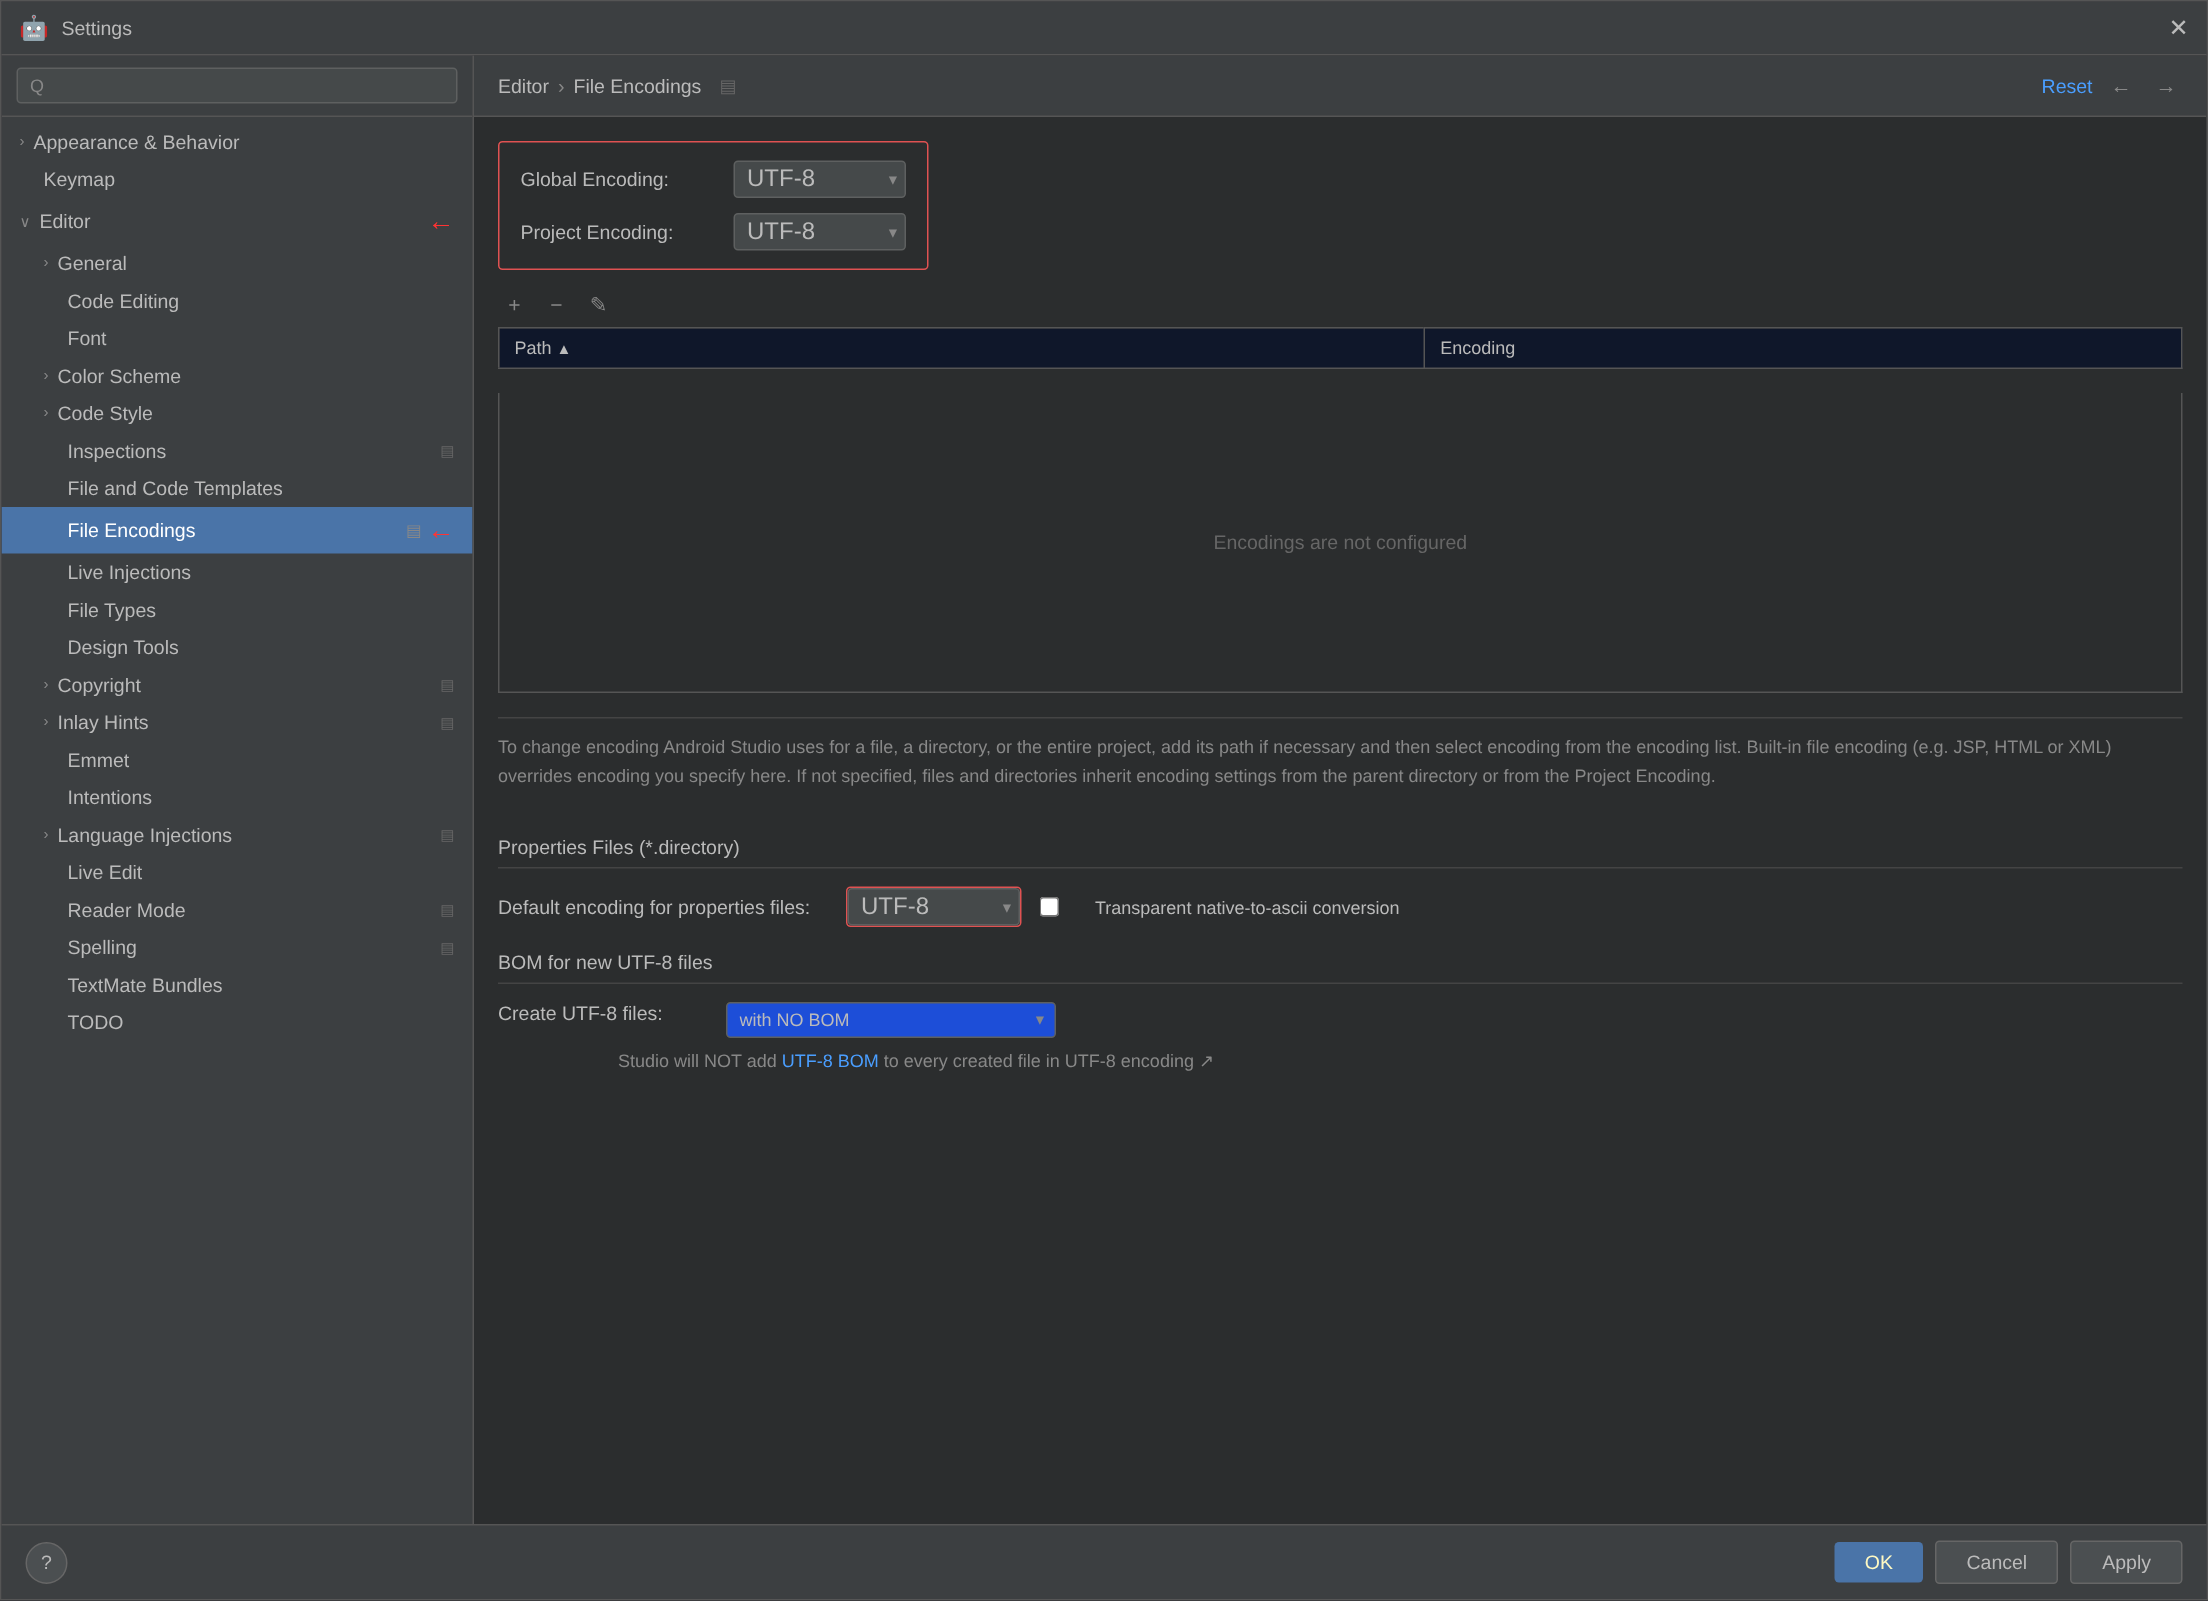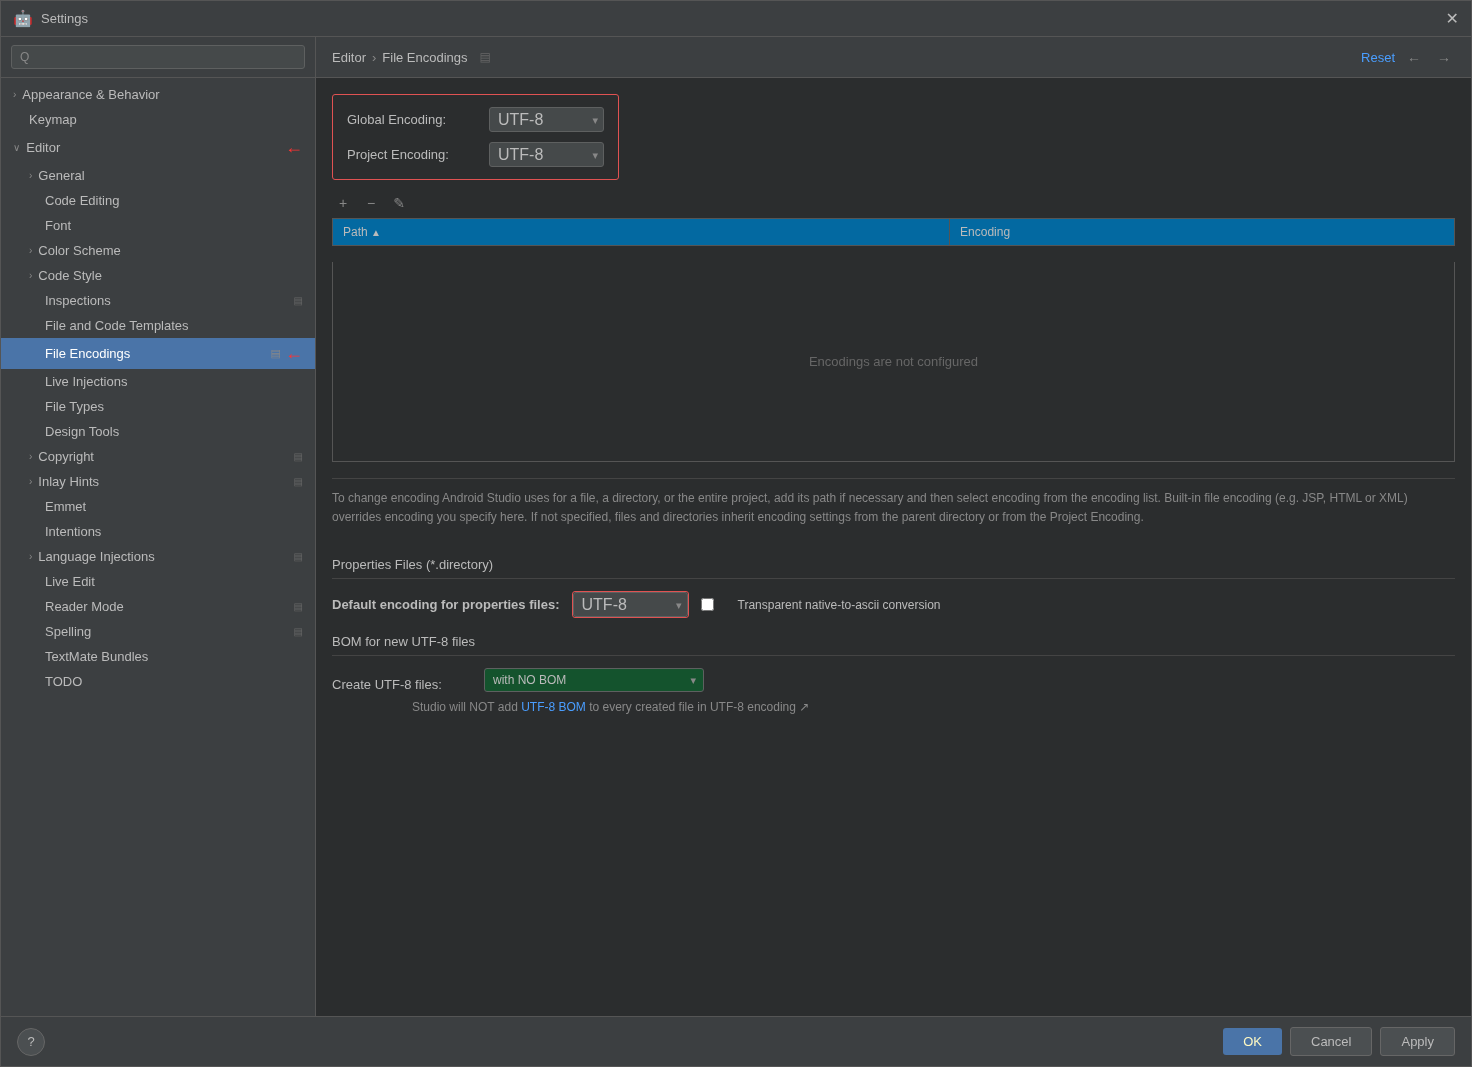--- a/index.html
+++ b/index.html
@@ -232,21 +232,21 @@
       font-size: 14px;
     }
     
     .encoding-table {
       width: 100%;
       border-collapse: collapse;
       border: 1px solid #555;
       margin-bottom: 16px;
     }
     .encoding-table th {
-      background: #0369a1;
+      background: #0f172a;
       padding: 6px 10px;
       text-align: left;
       font-weight: 400;
       color: #bbbbbb;
       border-bottom: 1px solid #555;
       border-right: 1px solid #555;
       font-size: 12px;
     }
     .encoding-table th .sort-arrow { font-size: 10px; }
     .table-empty {
@@ -293,26 +293,26 @@
     }
     .checkbox-input {
       width: 13px;
       height: 13px;
       accent-color: #4a9eff;
     }
     
     .bom-section { margin-top: 4px; }
     .bom-row {
       display: flex;
-      align-items: flex-end;
+      align-items: flex-start;
       gap: 12px;
       margin-bottom: 8px;
     }
     .select-wide {
-      background: #14532d;
+      background: #1d4ed8;
       border: 1px solid #5e6060;
       border-radius: 3px;
       color: #bbbbbb;
       padding: 4px 28px 4px 8px;
       font-size: 12px;
       appearance: none;
       -webkit-appearance: none;
       cursor: pointer;
       min-width: 220px;
     }
@@ -593,21 +593,21 @@
         </table>
         <div class="table-empty">Encodings are not configured</div>
 
         
         <div class="info-text">To change encoding Android Studio uses for a file, a directory, or the entire project, add its path if necessary and then select encoding from the encoding list. Built-in file encoding (e.g. JSP, HTML or XML) overrides encoding you specify here. If not specified, files and directories inherit encoding settings from the parent directory or from the Project Encoding.</div>
 
         
         <div>
           <div class="section-title">Properties Files (*.directory)</div>
           <div class="properties-row">
-            <span class="form-label" style="min-width:220px;font-weight:bold;">Default encoding for properties files:</span>
+            <span class="form-label" style="min-width:220px;">Default encoding for properties files:</span>
             <div class="select-wrapper highlight-border">
               <select class="select-box">
                 <option>UTF-8</option>
                 <option>UTF-16</option>
                 <option>ISO-8859-1</option>
               </select>
             </div>
             <label class="checkbox-label">
               <input type="checkbox" class="checkbox-input" style="">
               <span>Transparent native-to-ascii conversion</span>

